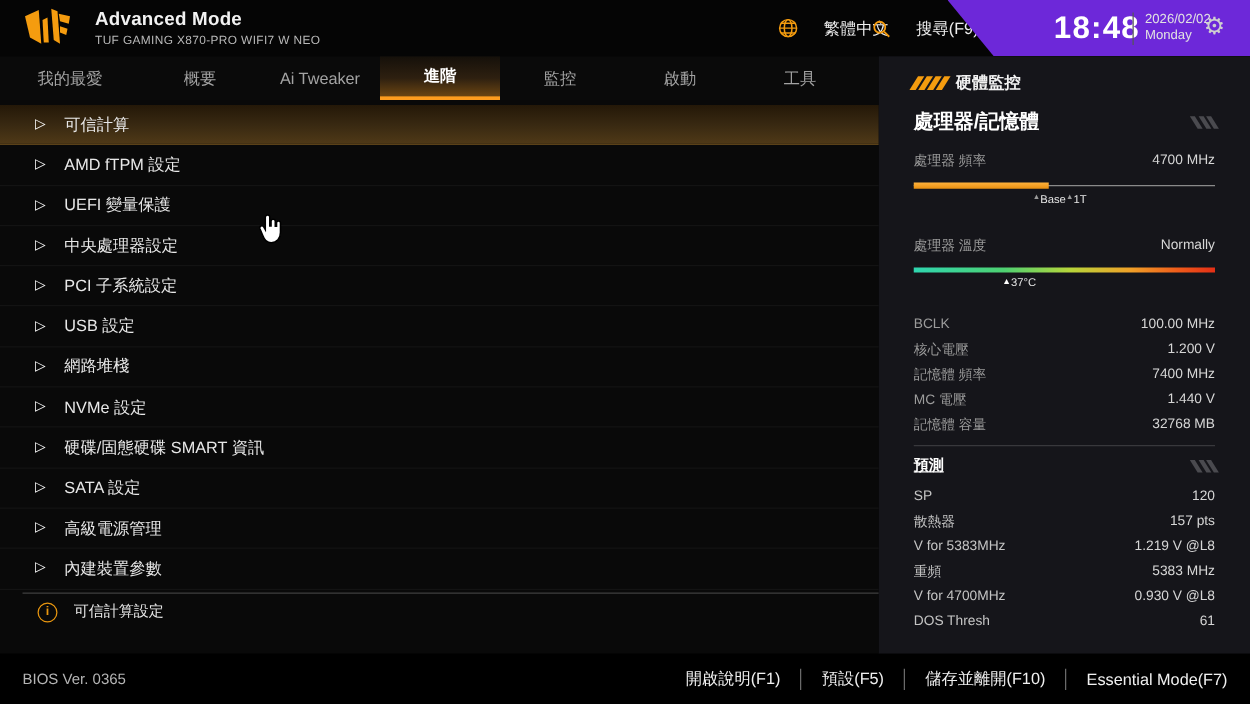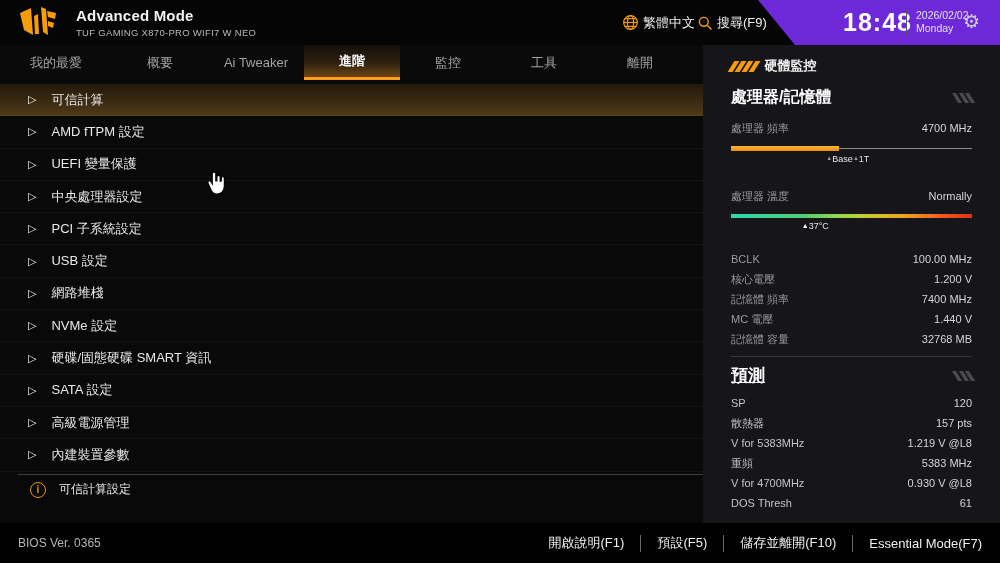--- a/index.html
+++ b/index.html
@@ -6,21 +6,21 @@
   html,body { width:1000px; height:563px; background:#000; overflow:hidden;
     font-family:"Liberation Sans","DejaVu Sans",sans-serif; }
   .stage { position:relative; width:1000px; height:563px; background:#000; }
 
   
   .topbar { position:absolute; left:0; top:0; width:960px; height:45px; background:#050505; }
   .logo { position:absolute; left:16px; top:4px; }
   .title-block { position:absolute; left:76px; top:7px; }
   .title { color:#f2f2f2; font-size:15px; font-weight:700; letter-spacing:.2px; }
   .subtitle { color:#b9b9b9; font-size:9.5px; margin-top:3px; letter-spacing:.3px; }
-  .top-item { position:absolute; top:0; height:45px; display:flex; align-items:center; gap:4px;
+  .top-item { position:absolute; top:0; height:45px; display:flex; align-items:center; gap:20px;
     color:#eee; font-size:13px; cursor:pointer; }
   .lang { left:622px; } .search { left:697px; }
   .clock-panel { position:absolute; left:758px; top:0; width:242px; height:45px; background:#6d28d9;
     clip-path:polygon(0 0,100% 0,100% 100%,37px 100%); display:flex; align-items:center; }
   .time { position:absolute; left:85px; top:8px; color:#fff; font-size:25px; font-weight:700; letter-spacing:1px; }
   .clock-sep { position:absolute; left:148px; top:10px; width:1px; height:26px; background:#55555a; }
   .date-block { position:absolute; left:158px; top:9px; color:#e2e2e2; font-size:10.5px; line-height:13px; }
   .gear { position:absolute; left:205px; top:11px; color:#cfcfcf; font-size:19px; line-height:22px; cursor:pointer; }
 
   
@@ -131,20 +131,21 @@
       <div class="gear">⚙</div>
     </div>
   </div>
 
   <div class="tabbar">
     <div class="tab">我的最愛</div>
     <div class="tab">概要</div>
     <div class="tab">Ai Tweaker</div>
     <div class="tab active">進階</div>
     <div class="tab">監控</div>
+    <div class="tab">啟動</div>
     <div class="tab">工具</div>
     <div class="tab">離開</div>
   </div>
 
   <div class="left-panel">
     <div class="menu">
       <div class="menu-item selected">
           <span class="tri">▷</span>
           <span>可信計算</span>
         </div>
@@ -277,21 +278,21 @@
         </div>
       <div class="kv">
           <span class="k">記憶體 容量</span>
           <span class="v">32768 MB</span>
         </div>
     </div>
 
     <div class="hm-divider"></div>
 
     <div class="section-head" style="margin-top:7px;">
-      <span class="name" style="font-size:17px;text-decoration:underline;">預測</span>
+      <span class="name" style="font-size:12px;text-decoration:underline;">預測</span>
       <span class="stripes gray">
           <span></span>
           <span></span>
           <span></span>
         </span>
     </div>
 
     <div class="rows-block">
       <div class="kv light">
           <span class="k">SP</span>

